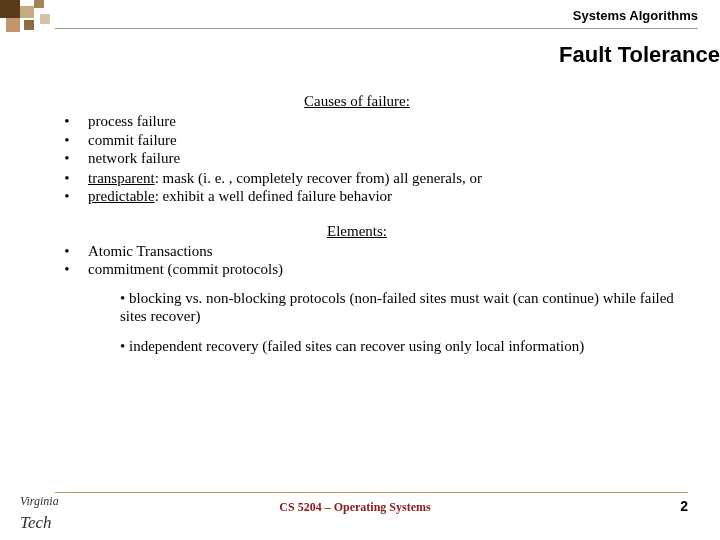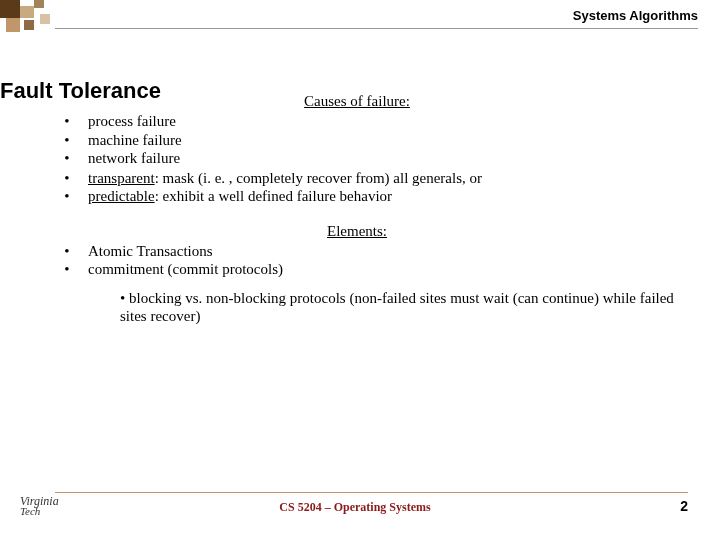--- a/index.html
+++ b/index.html
@@ -34,25 +34,24 @@
     left: 55px;
     right: 22px;
     height: 1px;
     background: #999;
   }
   .slide-title {
     position: absolute;
     top: 42px;
     left: 0;
     width: 100%;
-    text-align: left;
+    text-align: right;
     font-family: Arial, Helvetica, sans-serif;
     font-weight: bold;
     font-size: 22px;
-    margin-top: 36px;
   }
   .content {
     position: absolute;
     top: 88px;
     left: 24px;
     right: 30px;
     font-size: 15px;
     line-height: 1.22;
   }
   .sect { text-decoration: underline; margin-top: 4px; text-align: center; }
@@ -99,21 +98,21 @@
   .logo {
     position: absolute;
     left: 20px;
     top: 4px;
     font-family: "Times New Roman", serif;
     font-style: italic;
     font-size: 12px;
     color: #333;
     line-height: 0.9;
   }
-  .logo .t2 { font-size: 11px; }
+  .logo .t2 { font-size: 17px; margin-top: 8px; }
 </style>
 </head>
 <body>
 
 <div class="header-deco">
   <div class="sq" style="left:0;top:0;width:20px;height:18px;background:#5b3a1a"></div>
   <div class="sq" style="left:20px;top:6px;width:14px;height:12px;background:#c8aa80"></div>
   <div class="sq" style="left:34px;top:0;width:10px;height:8px;background:#a1825b"></div>
   <div class="sq" style="left:6px;top:18px;width:14px;height:14px;background:#c1966a"></div>
   <div class="sq" style="left:24px;top:20px;width:10px;height:10px;background:#8d6b45"></div>
@@ -128,21 +127,21 @@
 <div class="content">
 
   <div class="sect">Causes of failure:</div>
   <div class="bul1">
     <div class="row">
         <span class="dot">•</span>
         <span>process failure</span>
       </div>
     <div class="row">
         <span class="dot">•</span>
-        <span>machine failure</span>
+        <span>commit failure</span>
       </div>
     <div class="row">
         <span class="dot">•</span>
         <span>network failure</span>
       </div>
   </div>
 
   <div class="bul1">
     <div class="row goals-row">
       <span class="dot">•</span>
@@ -163,20 +162,21 @@
         <span>Atomic Transactions</span>
       </div>
     <div class="row">
         <span class="dot">•</span>
         <span>commitment (commit protocols)</span>
       </div>
   </div>
 
   <div class="sub">
     <div class="item">• blocking vs. non-blocking protocols (non-failed sites must wait (can continue) while failed sites recover)</div>
+    <div class="item">• independent recovery (failed sites can recover using only local information)</div>
   </div>
 
 </div>
 
 <div class="footer-area">
   <div class="footer-rule"></div>
   <div class="logo">
     <div>Virginia</div>
     <div class="t2">Tech</div>
   </div>

